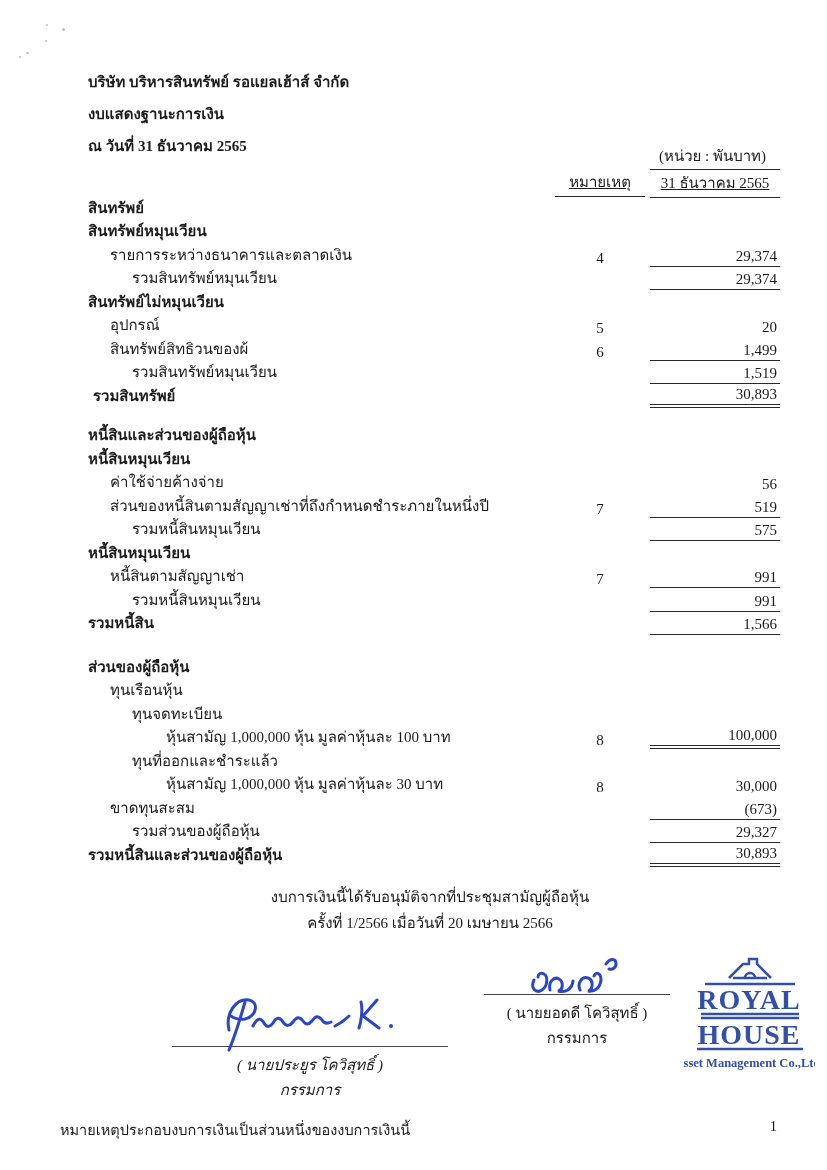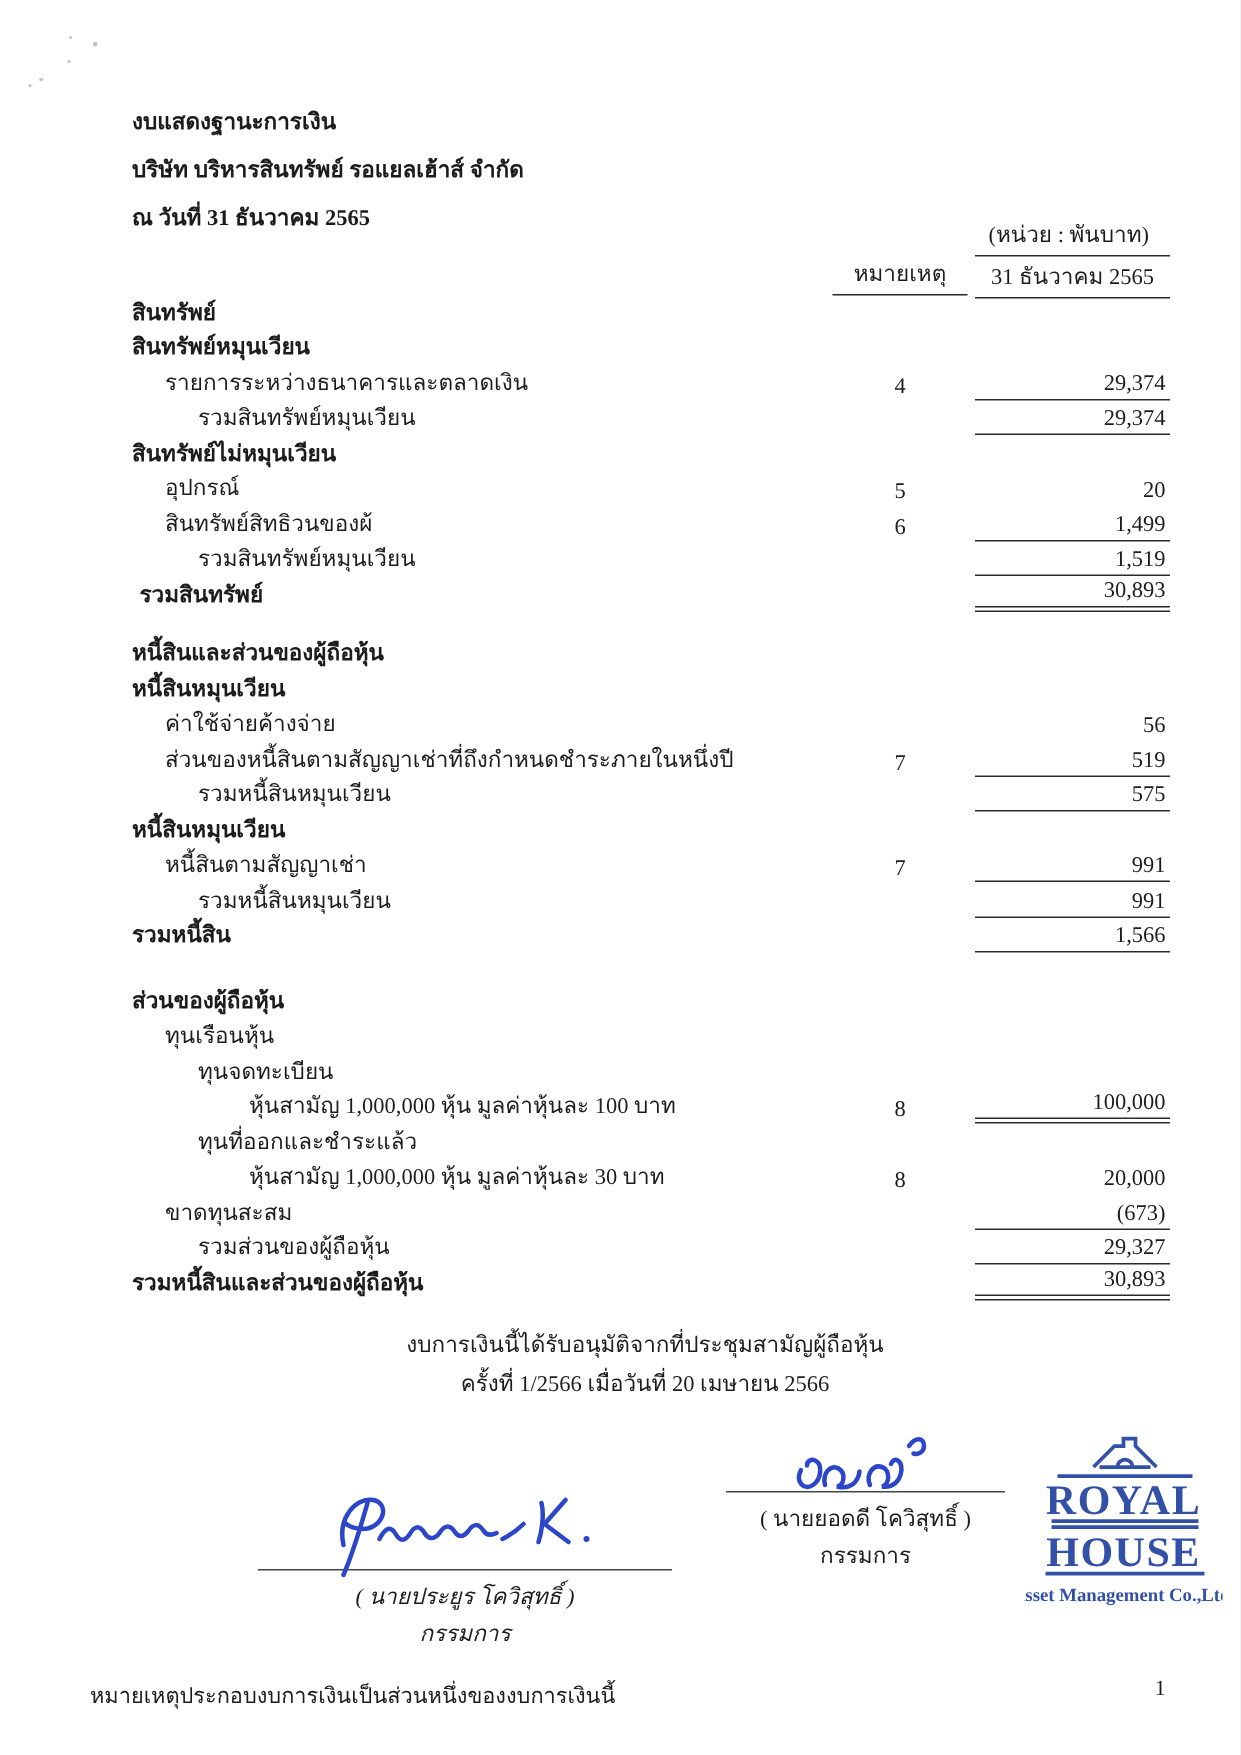--- a/index.html
+++ b/index.html
@@ -23,21 +23,21 @@
   .c-note  { width:90px; text-align:center; }
   .c-val   { width:130px; margin-left:5px; text-align:right; padding:0 3px 1px 0;margin-top:40px; }
   .bold { font-weight:bold;font-family:Liberation Serif, serif; }
   .ind1 { padding-left:22px; }
   .ind2 { padding-left:44px; }
   .ind3 { padding-left:78px; }
   .u  { border-bottom:1.5px solid #2a2a2a; }
   .uu { border-bottom:4px double #2a2a2a; }
   .unit-row { display:flex; justify-content:flex-end; height:24px; align-items:flex-end; }
   .unit-cell { width:135px; text-align:center; white-space:nowrap; padding-bottom:2px; }
-  .head-row { display:flex; align-items:flex-start; height:26px; }
+  .head-row { display:flex; align-items:center; height:26px;text-decoration:underline; }
   .head-note { width:90px; margin-left:467px; text-align:center; border-bottom:1.5px solid #2a2a2a; padding-bottom:2px; }
   .head-date { width:130px; margin-left:5px; text-align:center; border-top:1.5px solid #2a2a2a; border-bottom:1.5px solid #2a2a2a; padding:1px 0 2px 0; }
 
   .approval { position:absolute; left:120px; top:884px; width:620px; text-align:center; line-height:26px; }
 
   .sig-block { position:absolute; text-align:center; }
   .sig-left  { left:160px; top:994px; width:300px;font-style:italic; }
   .sig-right { left:472px; top:942px; width:210px; }
   .sig-art { height:52px; position:relative; }
   .sig-art svg { position:absolute; left:50%; transform:translateX(-50%); bottom:-8px; }
@@ -54,22 +54,22 @@
 
 <div class="page">
 
   <div class="speck" style="left:46px;top:24px;width:2px;height:2px;"></div>
   <div class="speck" style="left:62px;top:28px;width:3px;height:3px;"></div>
   <div class="speck" style="left:45px;top:40px;width:2px;height:2px;"></div>
   <div class="speck" style="left:19px;top:56px;width:2px;height:2px;"></div>
   <div class="speck" style="left:26px;top:52px;width:3px;height:2px;"></div>
 
   <div class="doc-header">
+    <div>บริษัท บริหารสินทรัพย์ รอแยลเฮ้าส์ จำกัด</div>
     <div>งบแสดงฐานะการเงิน</div>
-    <div>บริษัท บริหารสินทรัพย์ รอแยลเฮ้าส์ จำกัด</div>
     <div>ณ วันที่ 31 ธันวาคม 2565</div>
   </div>
 
   <div class="fin-table">
 
     <div class="unit-row">
       <div class="unit-cell">(หน่วย : พันบาท)</div>
     </div>
     <div class="head-row">
       <div class="head-note">หมายเหตุ</div>
@@ -193,21 +193,21 @@
       <div class="c-val uu">100,000</div>
     </div>
     <div class="trow">
       <div class="c-label ind2">ทุนที่ออกและชำระแล้ว</div>
       <div class="c-note"></div>
         <div class="c-val"></div>
     </div>
     <div class="trow">
       <div class="c-label ind3">หุ้นสามัญ 1,000,000 หุ้น มูลค่าหุ้นละ 30 บาท</div>
       <div class="c-note">8</div>
-      <div class="c-val">20,000</div>
+      <div class="c-val">30,000</div>
     </div>
     <div class="trow">
       <div class="c-label ind1">ขาดทุนสะสม</div>
       <div class="c-note"></div>
       <div class="c-val u">(673)</div>
     </div>
     <div class="trow">
       <div class="c-label ind2">รวมส่วนของผู้ถือหุ้น</div>
       <div class="c-note"></div>
       <div class="c-val u">29,327</div>

